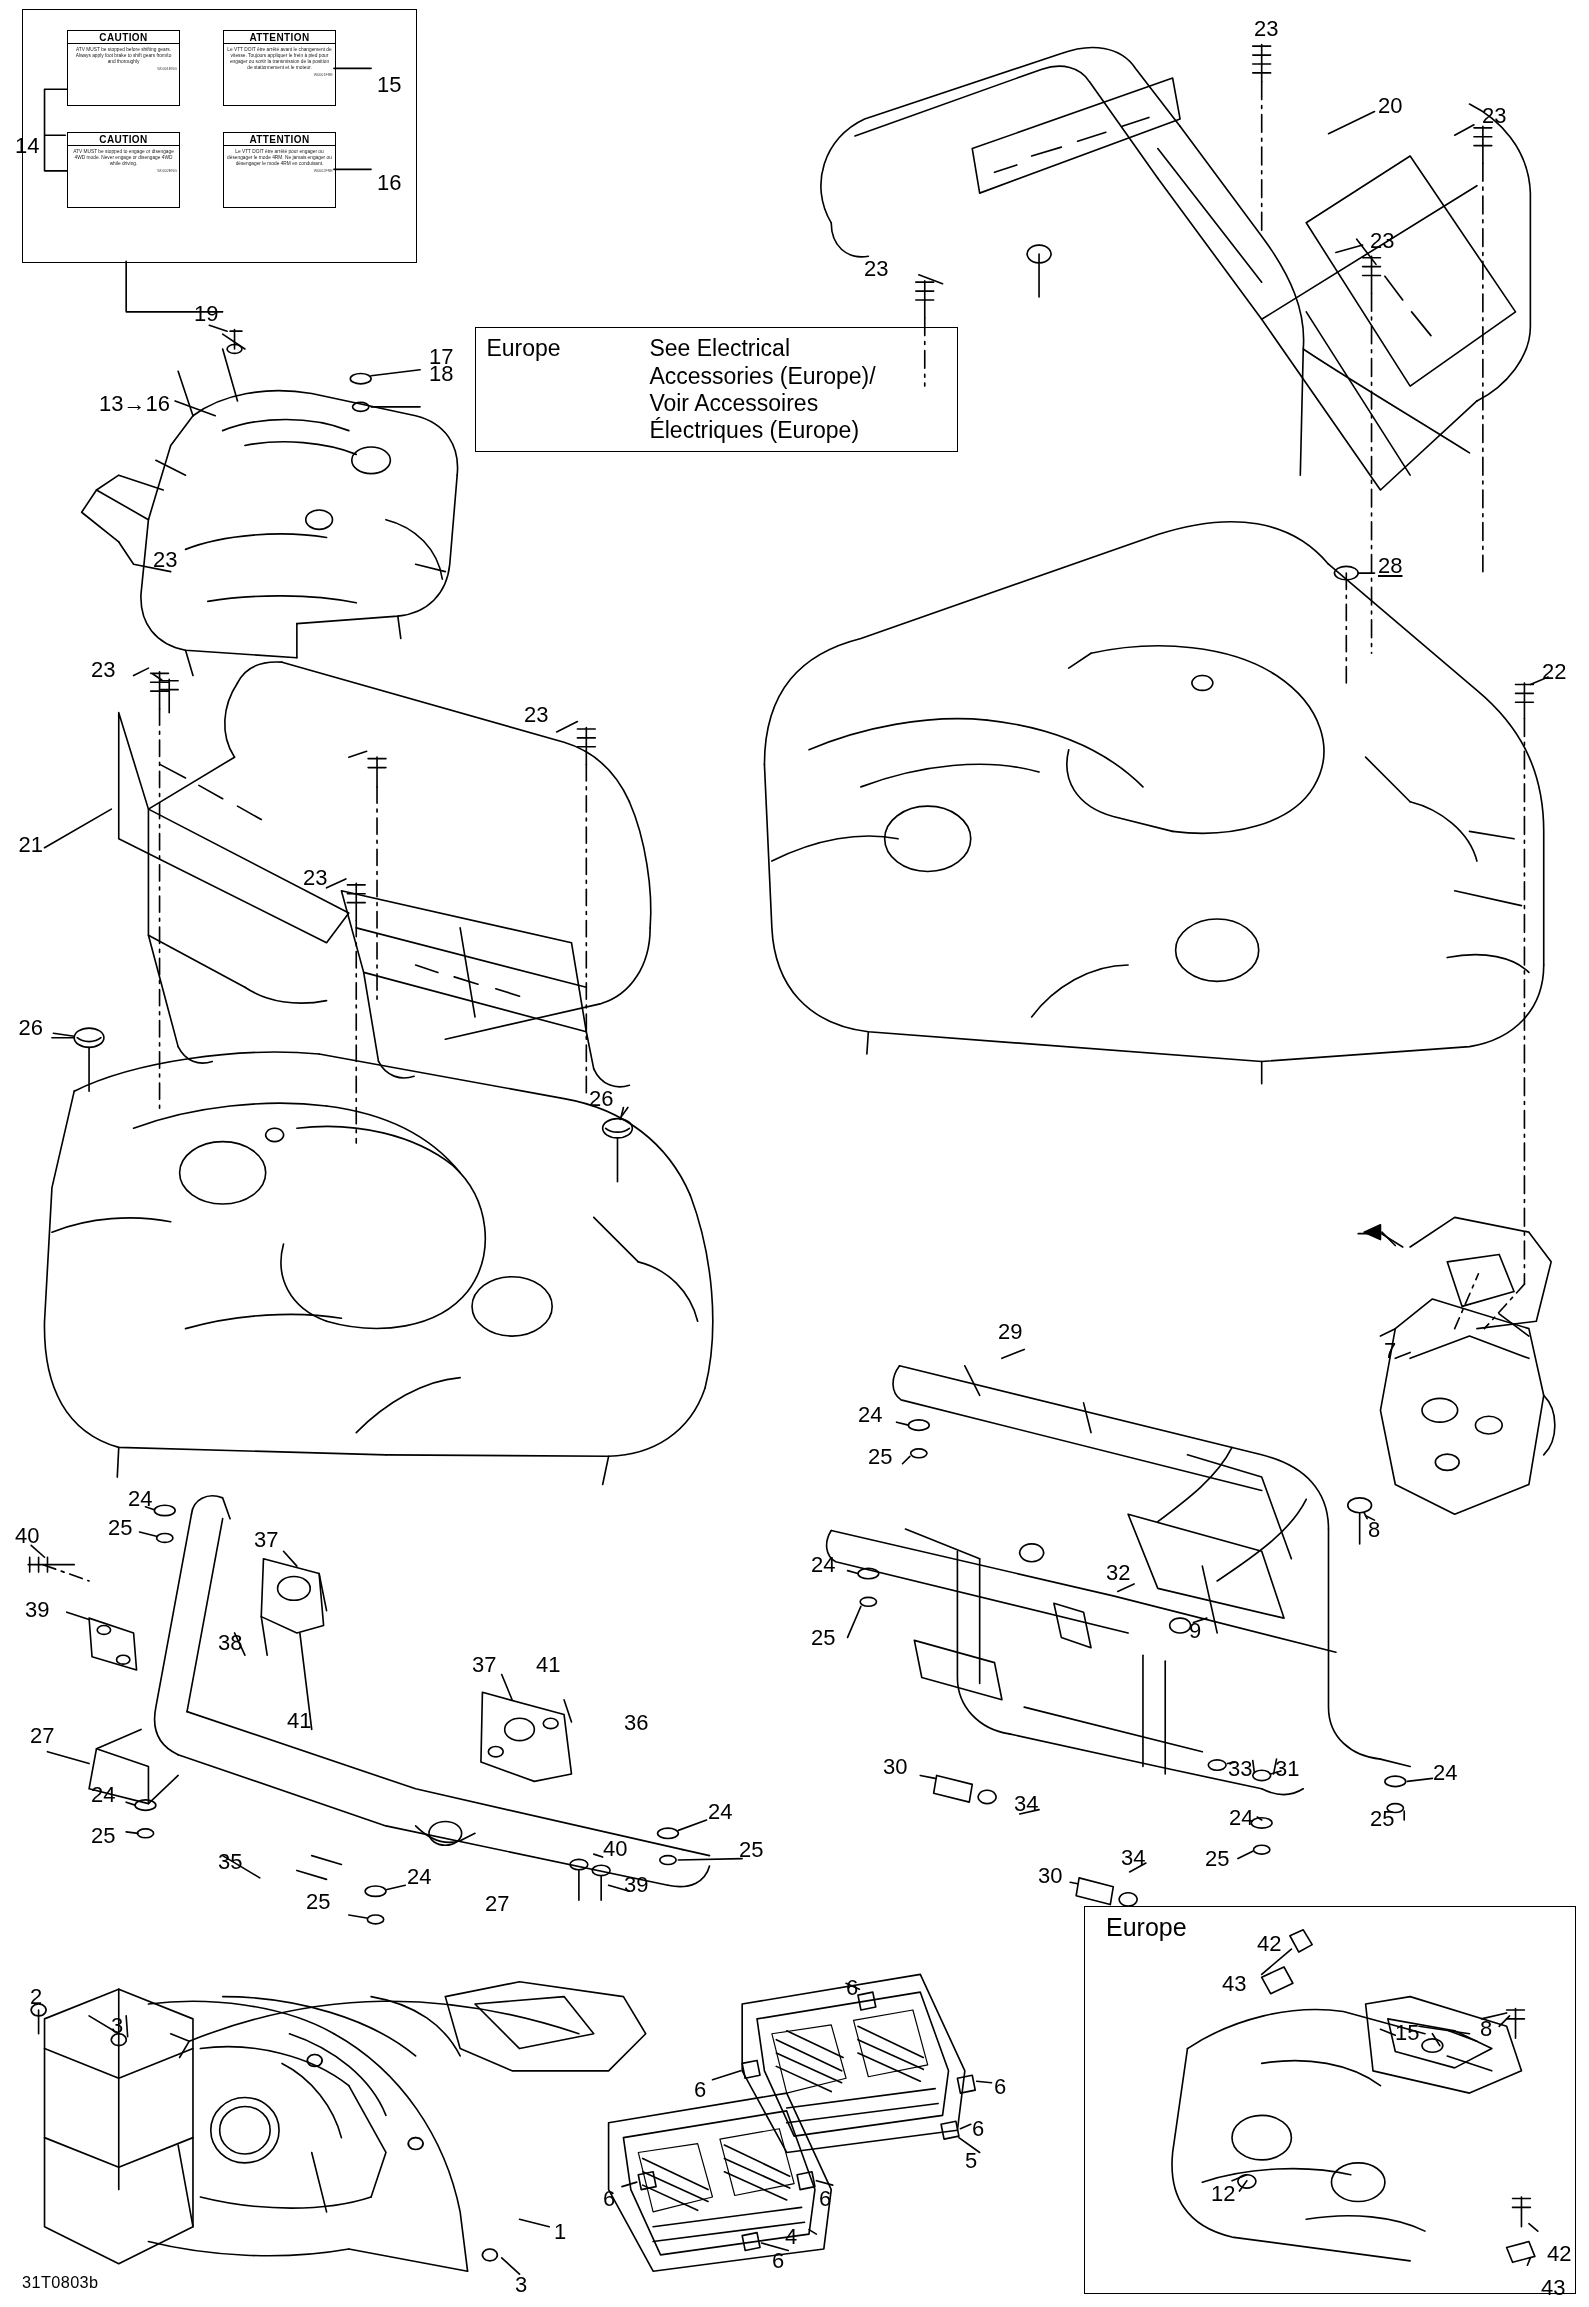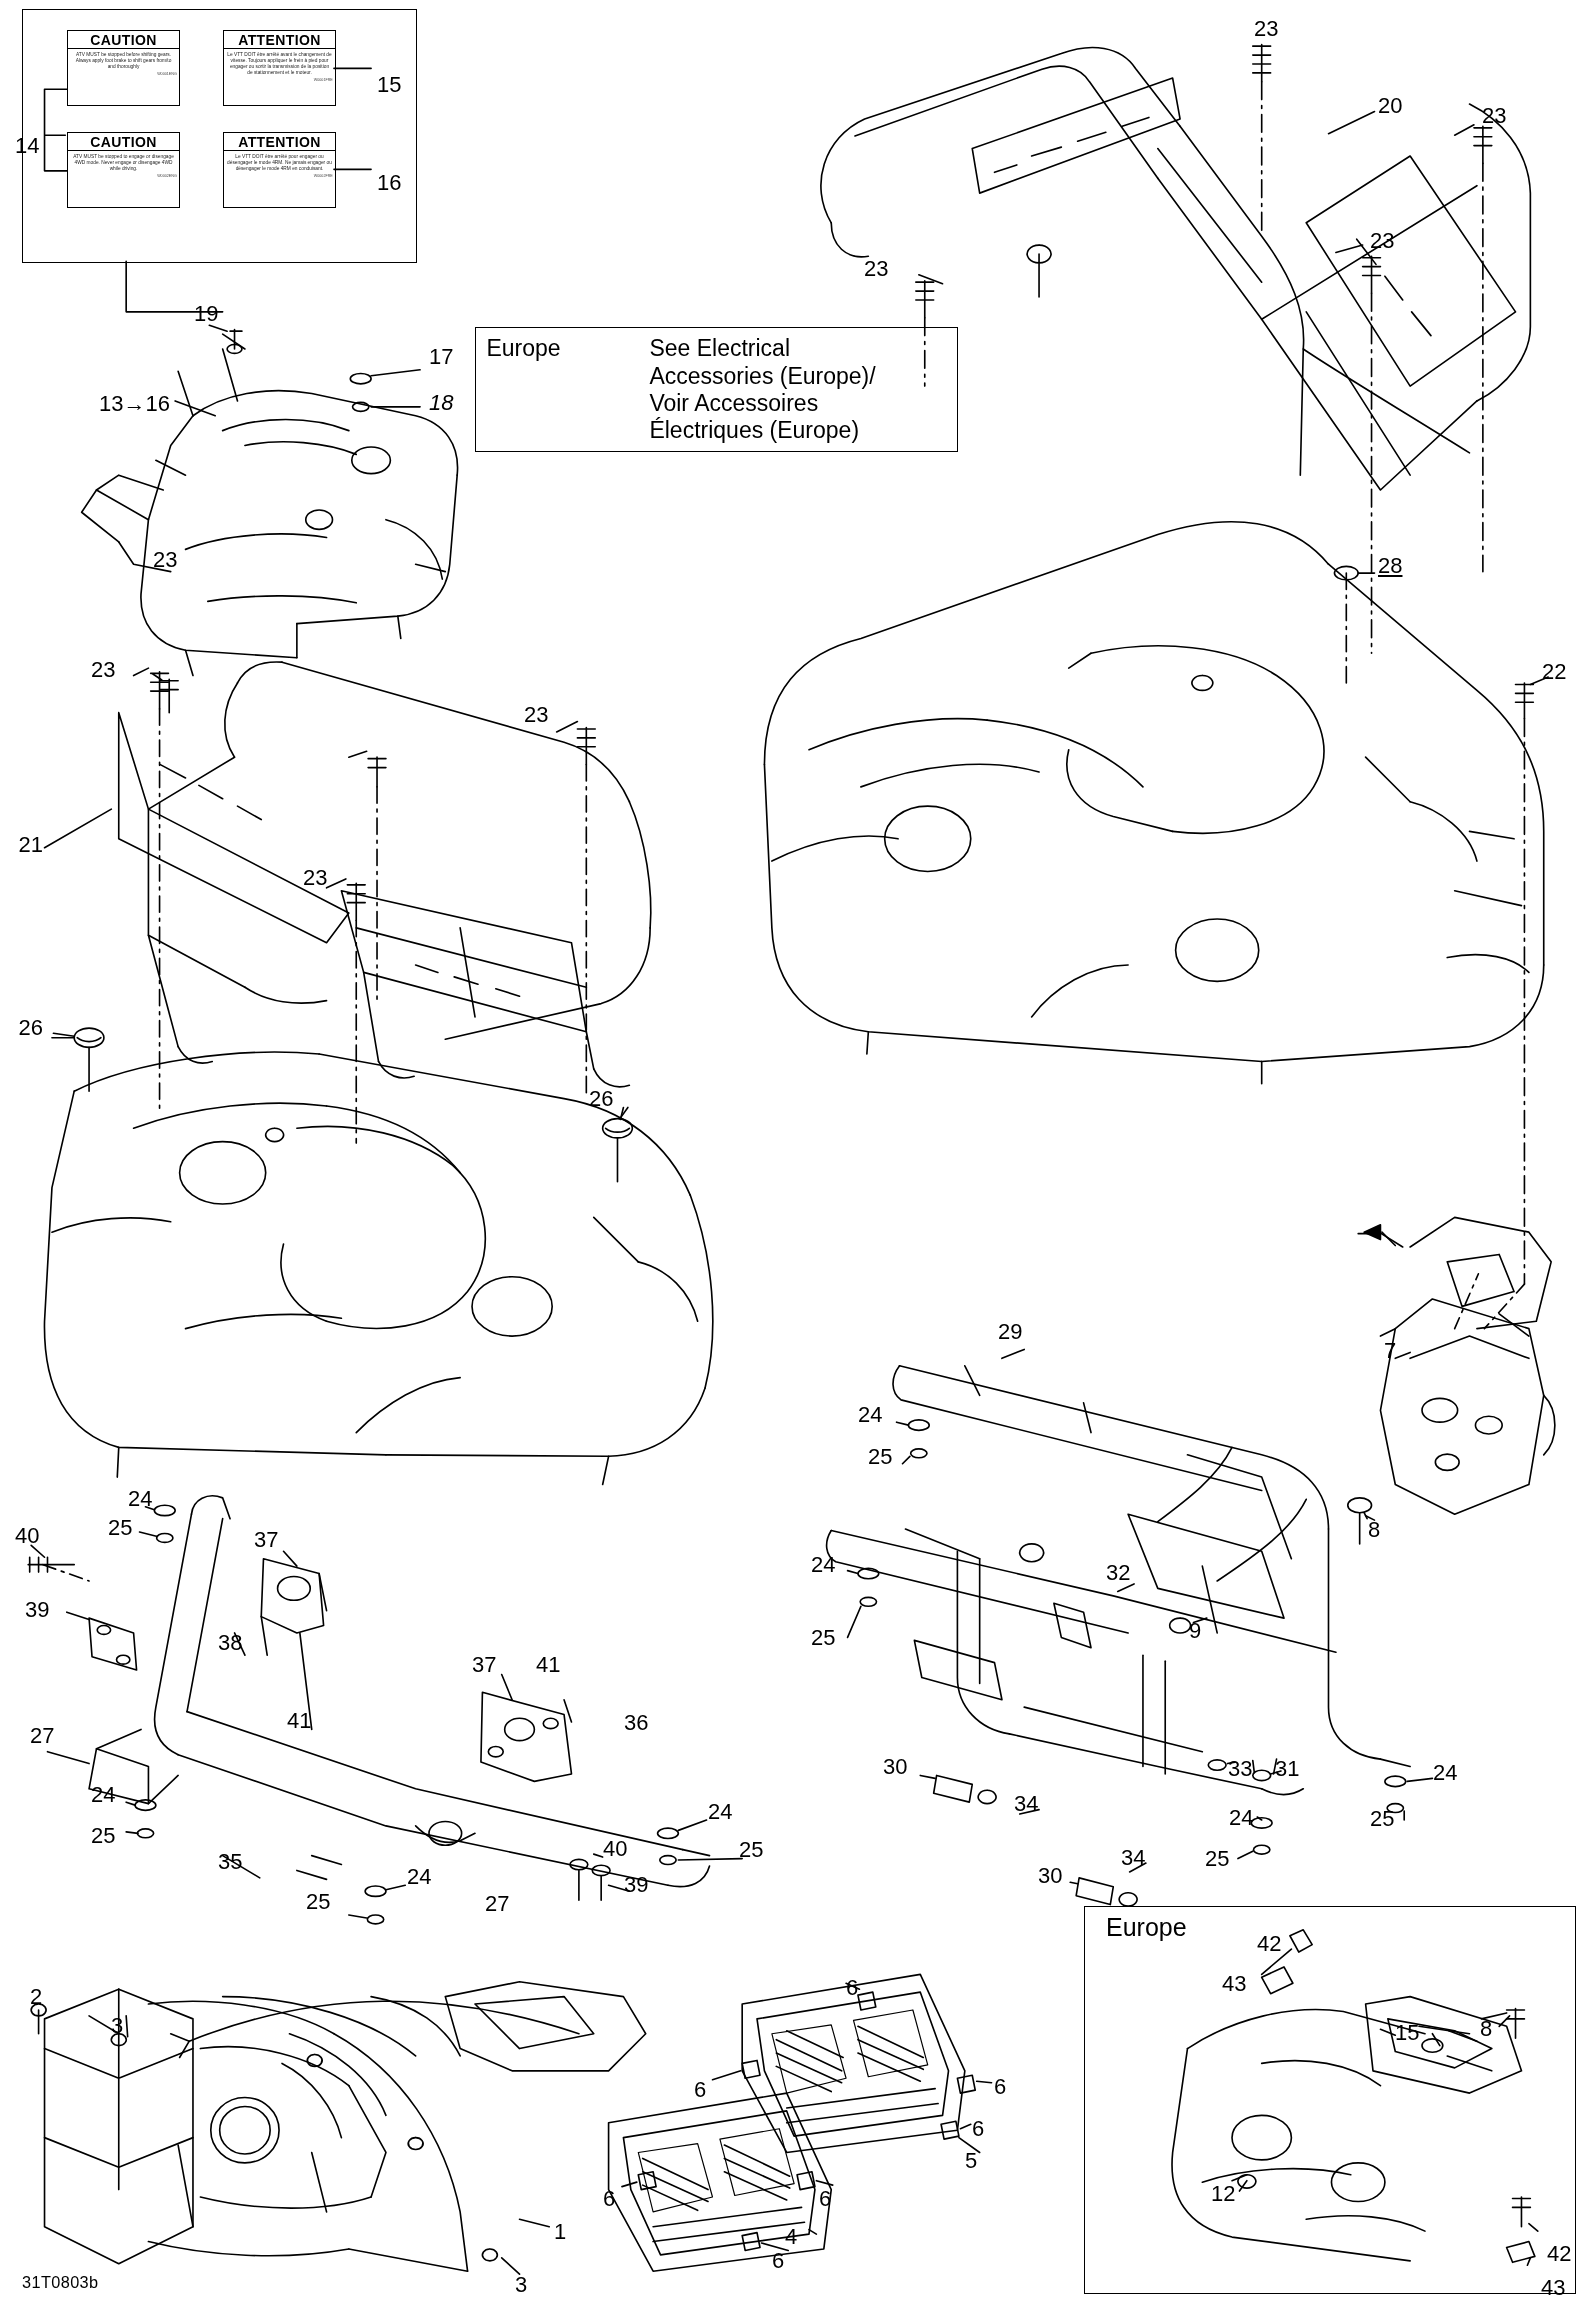--- a/index.html
+++ b/index.html
@@ -5,21 +5,21 @@
   html,body{margin:0;padding:0;background:#ffffff;}
   body{font-family:"Liberation Sans", sans-serif;color:#000;}
   #page{position:relative;width:1589px;height:2307px;background:#fff;overflow:hidden;}
   .lbl{position:absolute;font-size:22px;line-height:1;color:#000;white-space:nowrap;}
   .lbl.big{font-size:25px;}
   .box{position:absolute;border:1.5px solid #000;background:#fff;}
   .note{position:absolute;border:1.5px solid #000;background:#fff;padding:7.4px 10.4px;font-size:23px;line-height:1.18;}
   .code{position:absolute;font-size:16.3px;letter-spacing:0.4px;}
   svg.overlay{position:absolute;left:0;top:0;width:1589px;height:2307px;pointer-events:none;}
   .decal{position:absolute;border:1.1px solid #000;background:#fff;}
-  .decal .hd{font-size:14px;font-weight:bold;text-align:center;border-bottom:0.7px solid #000;padding:0.7px 0;letter-spacing:0.4px;}
+  .decal .hd{font-size:10px;font-weight:bold;text-align:center;border-bottom:0.7px solid #000;padding:0.7px 0;letter-spacing:0.4px;}
   .decal .bd{font-size:4.8px;line-height:1.25;padding:2.2px 3px;text-align:center;color:#222;}
   .decal .ft{font-size:3.7px;text-align:right;padding:0 2.2px 1.5px 0;color:#444;}
 </style>
 </head>
 <body>
 
 <div id="page">
 
   <div class="box" style="left:22px;top:9px;width:393px;height:252px;"></div>
 
@@ -465,21 +465,21 @@
   <div class="lbl" style="left:1368px;top:1519px;">8</div>
   <div class="lbl" style="left:1189px;top:1620px;">9</div>
   <div class="lbl" style="left:1395px;top:2022px;">15</div>
   <div class="lbl" style="left:1480px;top:2018px;">8</div>
   <div class="lbl" style="left:1211px;top:2183px;">12</div>
   <div class="lbl" style="left:99px;top:393px;">13→16</div>
   <div class="lbl" style="left:15px;top:135px;">14</div>
   <div class="lbl" style="left:377px;top:74px;">15</div>
   <div class="lbl" style="left:377px;top:172px;">16</div>
   <div class="lbl" style="left:429px;top:346px;">17</div>
-  <div class="lbl" style="left:429px;top:392px;font-style:italic;">18</div>
+  <div class="lbl" style="left:429px;top:363px;">18</div>
   <div class="lbl" style="left:194px;top:303px;">19</div>
   <div class="lbl" style="left:1378px;top:95px;">20</div>
   <div class="lbl" style="left:18.6px;top:834px;">21</div>
   <div class="lbl" style="left:1542px;top:661px;">22</div>
   <div class="lbl" style="left:1254px;top:18px;">23</div>
   <div class="lbl" style="left:1482px;top:105px;">23</div>
   <div class="lbl" style="left:1370px;top:230px;">23</div>
   <div class="lbl" style="left:864px;top:258px;">23</div>
   <div class="lbl" style="left:91px;top:659px;">23</div>
   <div class="lbl" style="left:153px;top:549px;">23</div>

